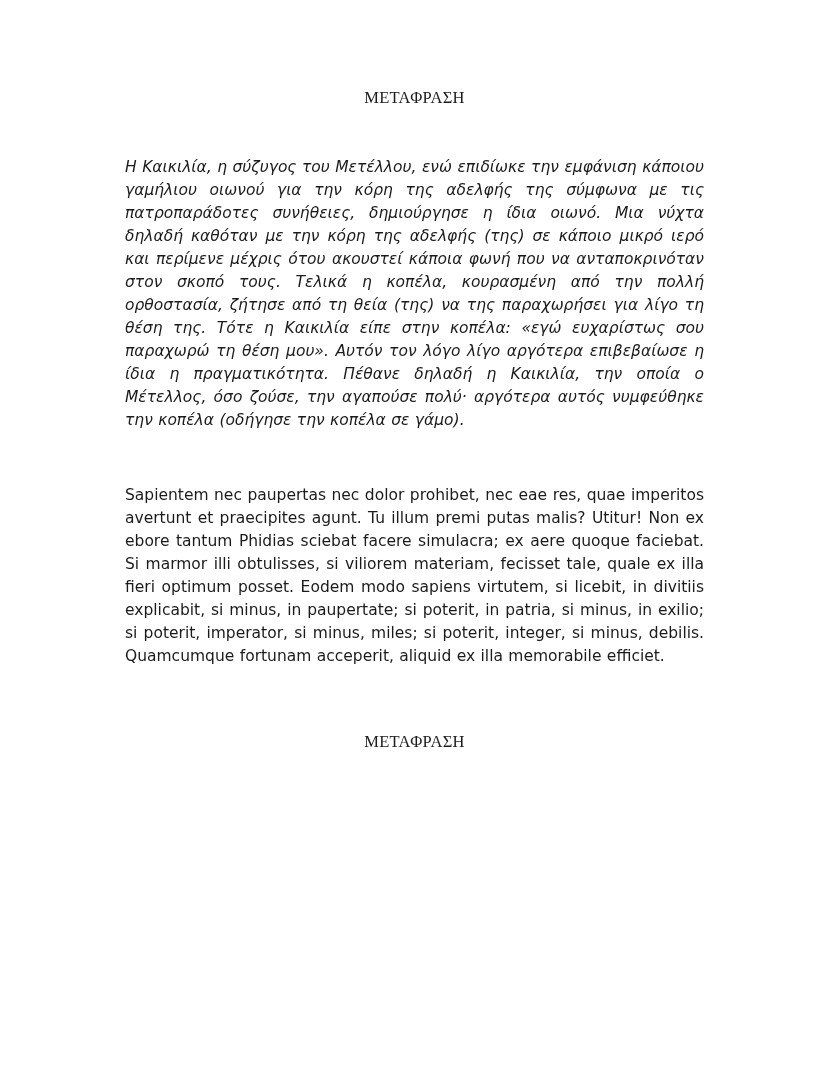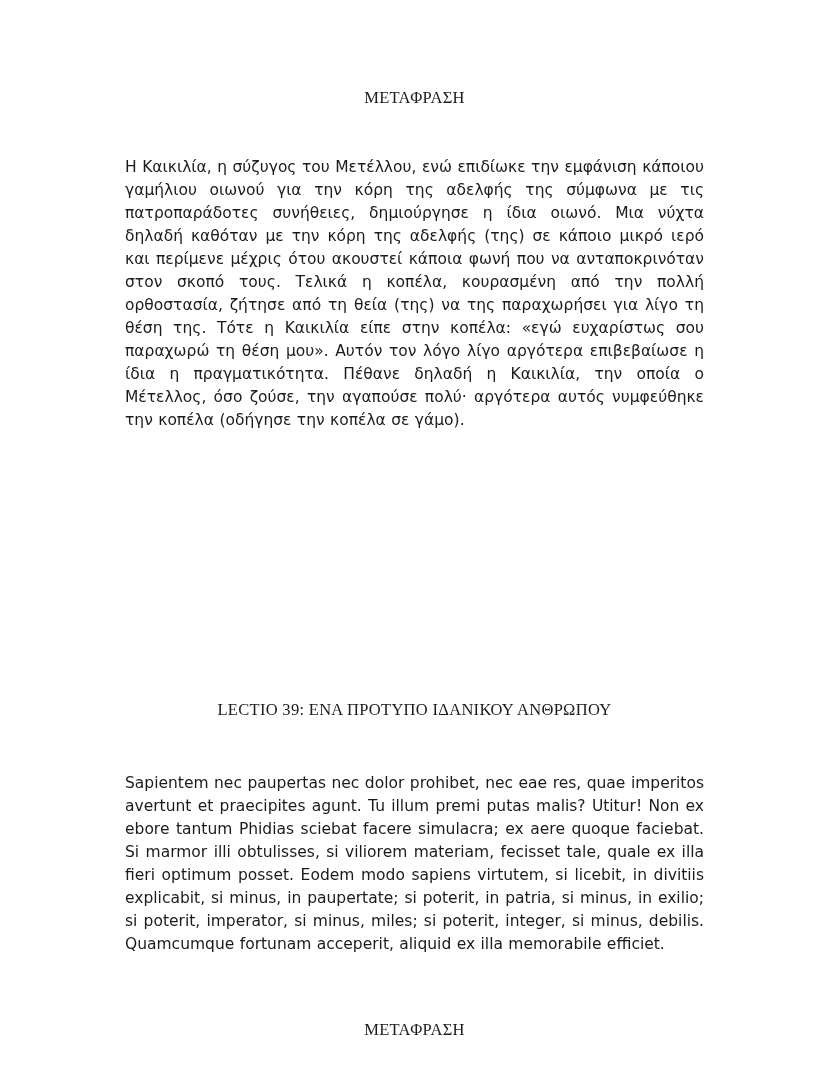--- a/index.html
+++ b/index.html
@@ -28,33 +28,32 @@
     color: #1c1c1c;
   }
   .body-par {
     font-family: "DejaVu Sans", "Liberation Sans", sans-serif;
     font-size: 15.5px;
     line-height: 23px;
     text-align: justify;
     color: #1b1b1b;
     word-spacing: 0.5px;
   }
-  .greek-par   { margin-top: 48px; }
+  .greek-par   { margin-top: 48px; font-style: italic; }
   .lectio-heading { margin-top: 268px; }
   .latin-par   { margin-top: 52px; }
   .bottom-heading { margin-top: 64px; }
 </style>
 </head>
 <body>
 
 <div class="page">
 
   <h2 class="heading">ΜΕΤΑΦΡΑΣΗ</h2>
 
   <div class="body-par greek-par">Η Καικιλία, η σύζυγος του Μετέλλου, ενώ επιδίωκε την εμφάνιση κάποιου γαμήλιου οιωνού για την κόρη της αδελφής της σύμφωνα με τις πατροπαράδοτες συνήθειες, δημιούργησε η ίδια οιωνό. Μια νύχτα δηλαδή καθόταν με την κόρη της αδελφής (της) σε κάποιο μικρό ιερό και περίμενε μέχρις ότου ακουστεί κάποια φωνή που να ανταποκρινόταν στον σκοπό τους. Τελικά η κοπέλα, κουρασμένη από την πολλή ορθοστασία, ζήτησε από τη θεία (της) να της παραχωρήσει για λίγο τη θέση της. Τότε η Καικιλία είπε στην κοπέλα: «εγώ ευχαρίστως σου παραχωρώ τη θέση μου». Αυτόν τον λόγο λίγο αργότερα επιβεβαίωσε η ίδια η πραγματικότητα. Πέθανε δηλαδή η Καικιλία, την οποία ο Μέτελλος, όσο ζούσε, την αγαπούσε πολύ· αργότερα αυτός νυμφεύθηκε την κοπέλα (οδήγησε την κοπέλα σε γάμο).</div>
 
-  <h2 class="heading lectio-heading">LECTIO 39: ΕΝΑ ΠΡΟΤΥΠΟ ΙΔΑΝΙΚΟΥ ΑΝΘΡΩΠΟΥ</h2>
 
   <div class="body-par latin-par">Sapientem nec paupertas nec dolor prohibet, nec eae res, quae imperitos avertunt et praecipites agunt. Tu illum premi putas malis? Utitur! Non ex ebore tantum Phidias sciebat facere simulacra; ex aere quoque faciebat. Si marmor illi obtulisses, si viliorem materiam, fecisset tale, quale ex illa fieri optimum posset. Eodem modo sapiens virtutem, si licebit, in divitiis explicabit, si minus, in paupertate; si poterit, in patria, si minus, in exilio; si poterit, imperator, si minus, miles; si poterit, integer, si minus, debilis. Quamcumque fortunam acceperit, aliquid ex illa memorabile efficiet.</div>
 
   <h2 class="heading bottom-heading">ΜΕΤΑΦΡΑΣΗ</h2>
 
 </div>
 
 </body></html>

